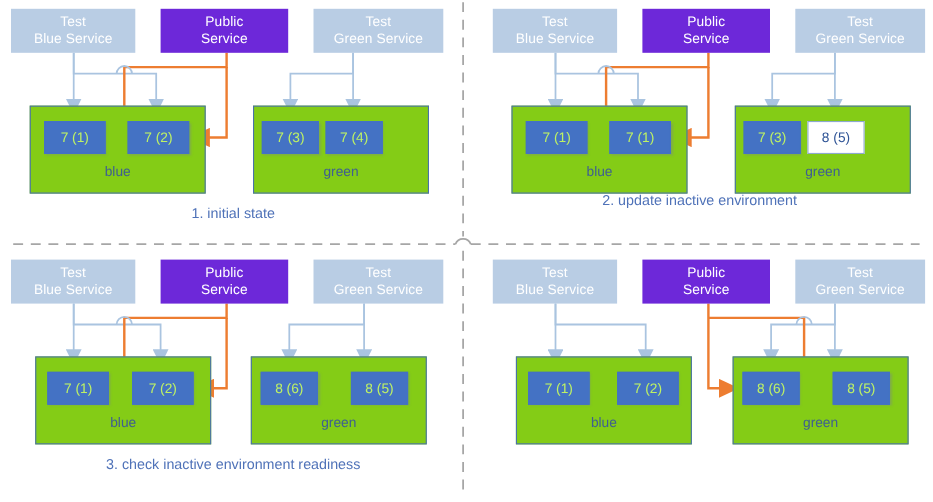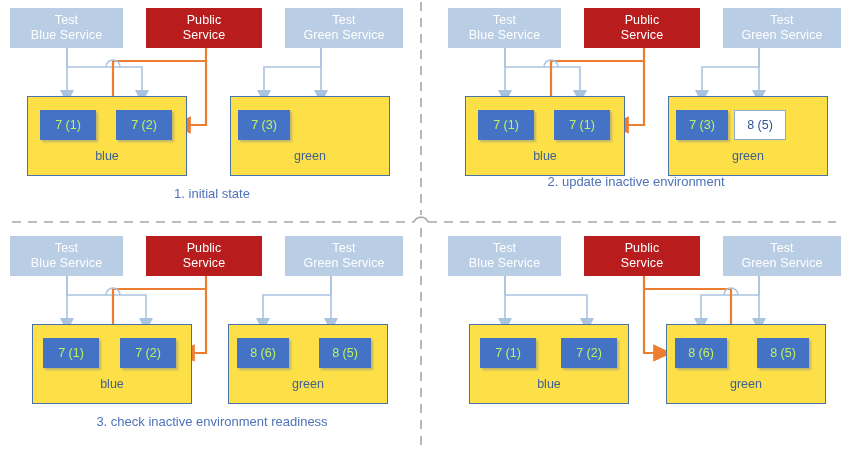--- a/index.html
+++ b/index.html
@@ -45,27 +45,27 @@
     align-items: center;
     justify-content: center;
     color: #ffffff;
     font-size: 12.5px;
     line-height: 15px;
     text-align: center;
     letter-spacing: 0.1px;
     box-sizing: border-box;
   }
   .svc-light { background: #b9cde4; }
-  .svc-dark  { background: #b91c1c; }
+  .svc-dark  { background: #6d28d9; }
 
   
   .env-box {
     position: absolute;
     border: 1px solid #4a72aa;
-    background: #fde047;
+    background: #84cc16;
     box-sizing: border-box;
   }
   .env-label {
     position: absolute;
     left: 0;
     right: 0;
     bottom: 12px;
     text-align: center;
     color: #3f5f91;
     font-size: 12.5px;
@@ -171,20 +171,23 @@
     </div>
     <div class="inst inst-filled" style="left:116px; top:110px; width:56px; height:30px;">
       <span>7 (2)</span>
     </div>
 
     <div class="env-box" style="left:230px; top:96px; width:160px; height:80px;">
       <div class="env-label">green</div>
     </div>
     <div class="inst inst-filled" style="left:238px; top:110px; width:52px; height:30px;">
       <span>7 (3)</span>
+    </div>
+    <div class="inst inst-filled" style="left:296px; top:110px; width:52px; height:30px;">
+      <span>7 (4)</span>
     </div>
 
     <div class="caption" style="top:186px;">1. initial state</div>
   </div>
 
   <div class="panel panel-2">
 
     <svg class="svg-layer">
       <defs>
         <marker id="bluehead2" markerWidth="10" markerHeight="9" refX="4" refY="4.5" orient="auto">

